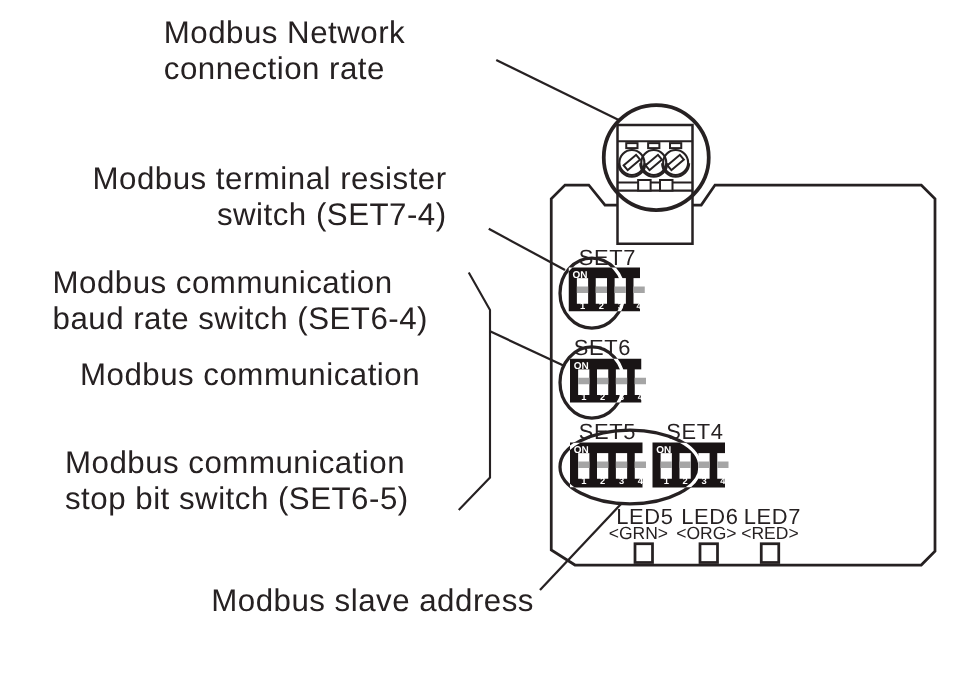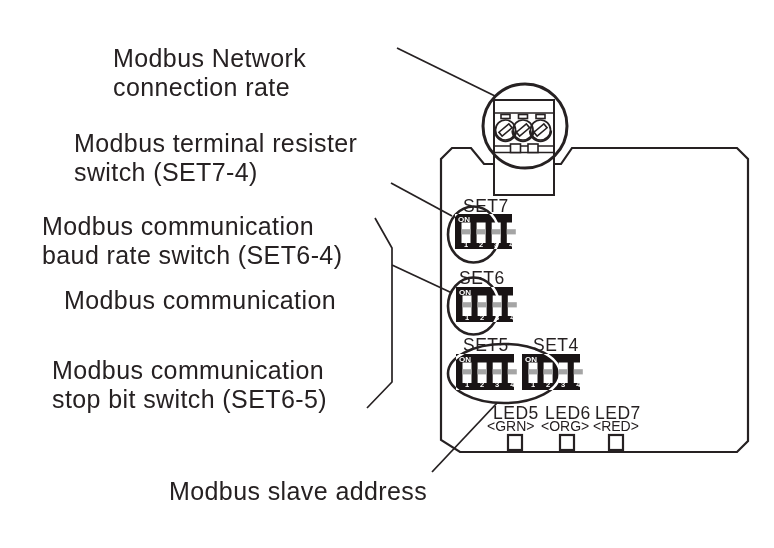--- a/index.html
+++ b/index.html
@@ -32,40 +32,40 @@
   .onlbl{font-size:8px;font-weight:bold;fill:#fff;}
   .num{font-size:7.5px;font-weight:bold;fill:#fff;text-anchor:middle;}
   .ledlbl{font-size:17.5px;fill:var(--ink);letter-spacing:.5px;}
   .ledcode{font-size:14px;fill:var(--ink);}
 </style>
 </head>
 <body>
 
 <div id="stage">
 
-  <div class="callout" style="left:113px;top:12px;margin-top:32px;">
+  <div class="callout" style="left:131px;top:12px;">
     <div>Modbus Network</div>
     <div>connection rate</div>
   </div>
-  <div class="callout" style="left:74px;top:129px;">
+  <div class="callout" style="left:74px;top:129px;text-align:right;">
     <div>Modbus terminal resister</div>
     <div>switch (SET7-4)</div>
   </div>
   <div class="callout" style="left:42px;top:212px;">
     <div>Modbus communication</div>
     <div>baud rate switch (SET6-4)</div>
   </div>
   <div class="callout" style="left:64px;top:286px;">
     <div>Modbus communication</div>
   </div>
   <div class="callout" style="left:52px;top:356px;">
     <div>Modbus communication</div>
     <div>stop bit switch (SET6-5)</div>
   </div>
-  <div class="callout" style="left:169px;top:477px;">
+  <div class="callout" style="left:169px;top:467px;">
     <div>Modbus slave address</div>
   </div>
 
   <svg width="774" height="548" viewBox="0 0 774 548">
     <defs>
       <clipPath id="clip7">
           <rect x="455" y="214" width="57" height="35"></rect>
         </clipPath>
       <clipPath id="clip6">
           <rect x="456" y="287" width="57" height="35"></rect>

